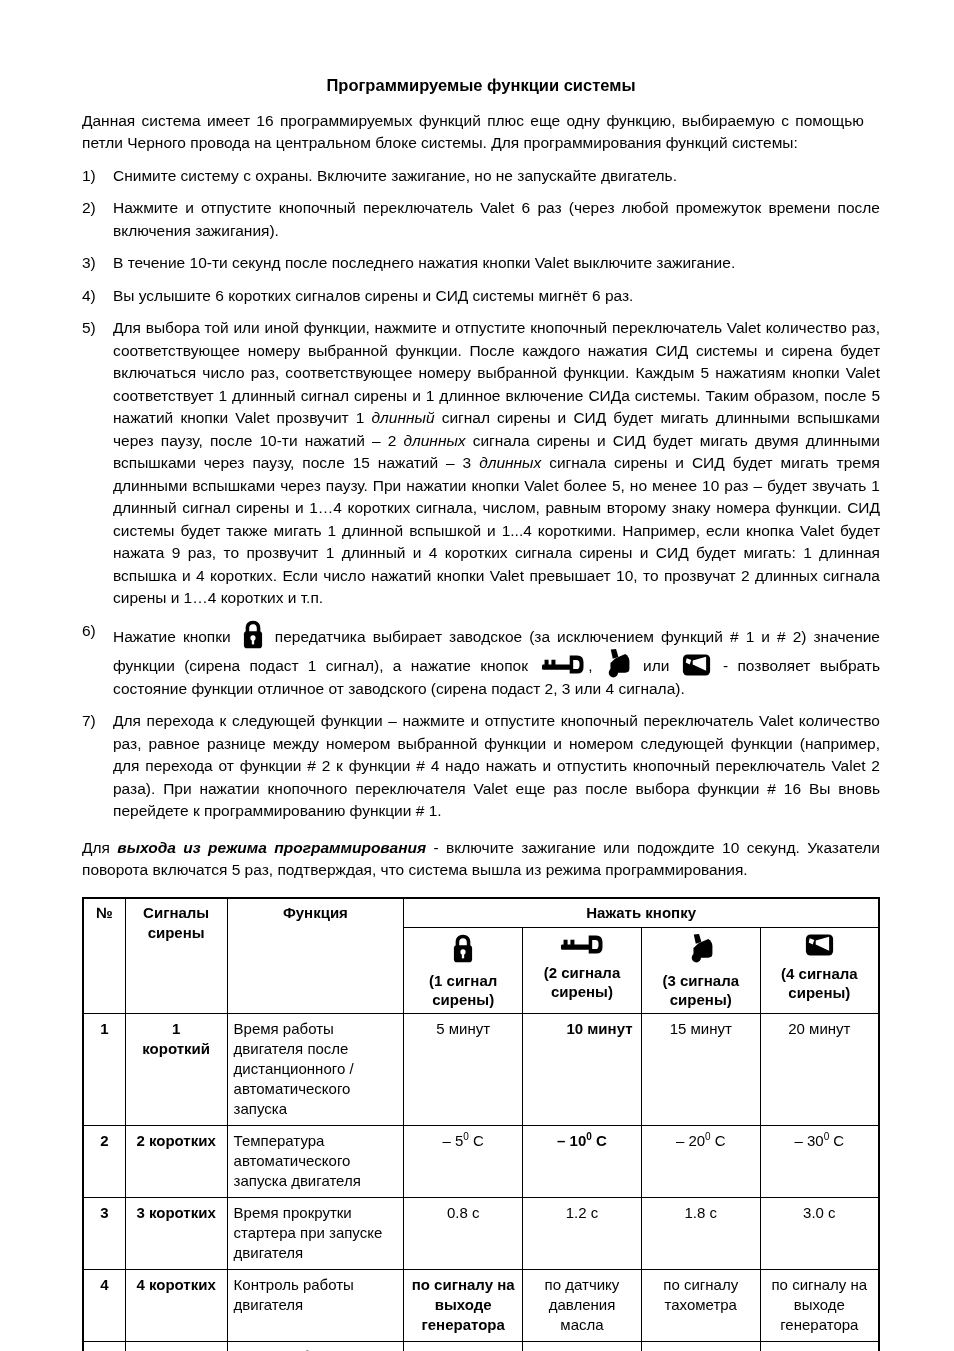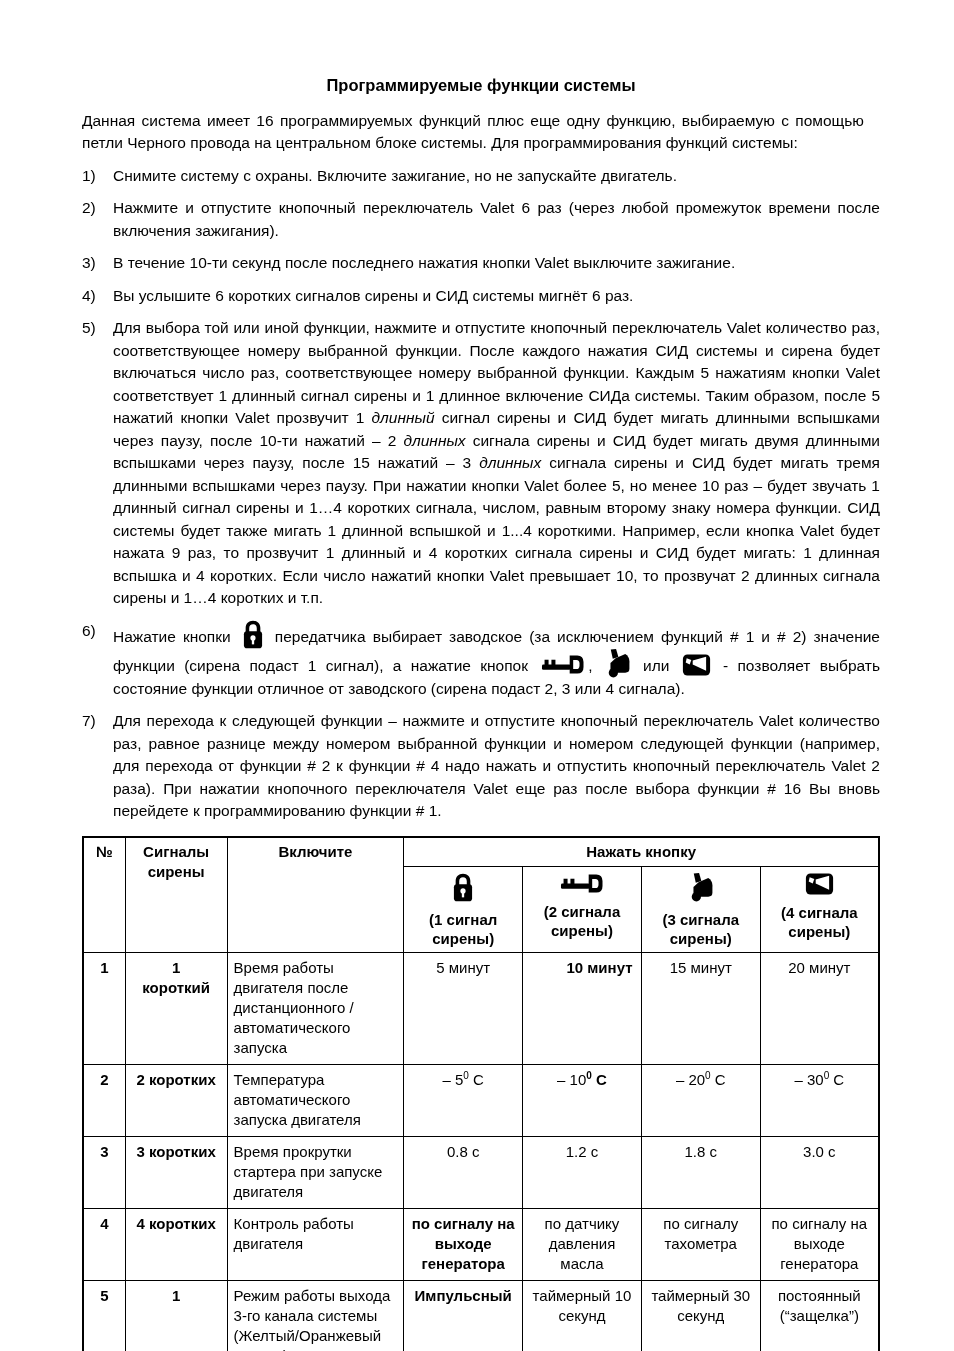--- a/index.html
+++ b/index.html
@@ -86,36 +86,37 @@
     <rect fill="#000" x="0.4" y="0.4" width="27.2" height="21.2" rx="4.5"></rect>
     <path fill="#fff" d="M4.2 4.2 L8.8 6 L7.2 10.6 L3.2 8.6 Z"></path>
     <path fill="#fff" d="M10.2 6.4 L23.6 2.8 L23.6 16.8 L10.2 10.4 Z"></path>
   </svg><span> - позволяет выбрать состояние функции отличное от заводского (сирена подаст 2, 3 или 4 сигнала).</span></div>
   </div>
   <div class="step" data-name="list-item">
     <span class="step-num" data-name="list-item-number">7)</span>
     <div class="step-text" data-name="list-item-text"><span>Для перехода к следующей функции – нажмите и отпустите кнопочный переключатель Valet количество раз, равное разнице между номером выбранной функции и номером следующей функции (например, для перехода от функции # 2 к функции # 4 надо нажать и отпустить кнопочный переключатель Valet 2 раза). При нажатии кнопочного переключателя Valet еще раз после выбора функции # 16 Вы вновь перейдете к программированию функции # 1.</span></div>
   </div>
 
+  <p class="exit-note" data-name="exit-programming-note"><span>Для </span><span style="font-weight: 700; font-style: italic;">выхода из режима программирования</span><span> - включите зажигание или подождите 10 секунд. Указатели поворота включатся 5 раз, подтверждая, что система вышла из режима программирования.</span></p>
 
   <table class="fn-table" data-name="functions-table">
     <colgroup>
       <col style="width:5.3%">
         <col style="width:12.8%">
         <col style="width:22.2%">
       <col style="width:14.925%">
         <col style="width:14.925%">
         <col style="width:14.925%">
         <col style="width:14.925%">
     </colgroup>
     <thead>
       <tr>
         <th rowspan="2" data-name="col-header-number">№</th>
         <th rowspan="2" data-name="col-header-siren-signals">Сигналы сирены</th>
-        <th rowspan="2" data-name="col-header-function">Включите</th>
+        <th rowspan="2" data-name="col-header-function">Функция</th>
         <th colspan="4" data-name="col-header-press-button">Нажать кнопку</th>
       </tr>
       <tr>
         <th data-name="button-col-lock">
           <span class="th-icon" data-name="lock-icon-slot"><svg viewBox="0 0 24 30" xmlns="http://www.w3.org/2000/svg" data-name="lock-icon" class="inline-icon">
     <path fill="#000" d="M12 0.8 C7.4 0.8 4.4 3.9 4.4 8.3 V12.5 H8.1 V8.5 C8.1 5.9 9.6 4.3 12 4.3 C14.4 4.3 15.9 5.9 15.9 8.5 V12.5 H19.6 V8.3 C19.6 3.9 16.6 0.8 12 0.8 Z"></path>
     <rect fill="#000" x="2.6" y="11.6" width="18.8" height="17.6" rx="3.2"></rect>
     <circle fill="#fff" cx="12" cy="18.6" r="2.7"></circle>
     <rect fill="#fff" x="10.8" y="19.6" width="2.4" height="5.6"></rect>
   </svg></span>
@@ -157,21 +158,21 @@
         <td data-name="cell-value-1"><span>5 минут</span></td>
         <td data-name="cell-value-2"><span style="font-weight: 700; margin-left: 35px;">10 минут</span></td>
         <td data-name="cell-value-3"><span>15 минут</span></td>
         <td data-name="cell-value-4"><span>20 минут</span></td>
       </tr>
       <tr data-name="table-row">
         <td data-name="cell-number"><span>2</span></td>
         <td data-name="cell-signals"><span>2 коротких</span></td>
         <td data-name="cell-function"><span>Температура автоматического запуска двигателя</span></td>
         <td data-name="cell-value-1"><span>– 5</span><sup>0</sup><span> С</span></td>
-        <td data-name="cell-value-2"><span style="font-weight: 400; text-align: center;">– 10</span><sup style="font-weight: 700;">0</sup><span style="font-weight: 700;"> С</span></td>
+        <td data-name="cell-value-2"><span style="font-weight: 700; text-align: center;">– 10</span><sup style="font-weight: 700;">0</sup><span style="font-weight: 700;"> С</span></td>
         <td data-name="cell-value-3"><span>– 20</span><sup>0</sup><span> С</span></td>
         <td data-name="cell-value-4"><span>– 30</span><sup>0</sup><span> С</span></td>
       </tr>
       <tr data-name="table-row">
         <td data-name="cell-number"><span>3</span></td>
         <td data-name="cell-signals"><span>3 коротких</span></td>
         <td data-name="cell-function"><span>Время прокрутки стартера при запуске двигателя</span></td>
         <td data-name="cell-value-1"><span style="font-weight: 400;">0.8 с</span></td>
         <td data-name="cell-value-2"><span>1.2 с</span></td>
         <td data-name="cell-value-3"><span>1.8 с</span></td>

